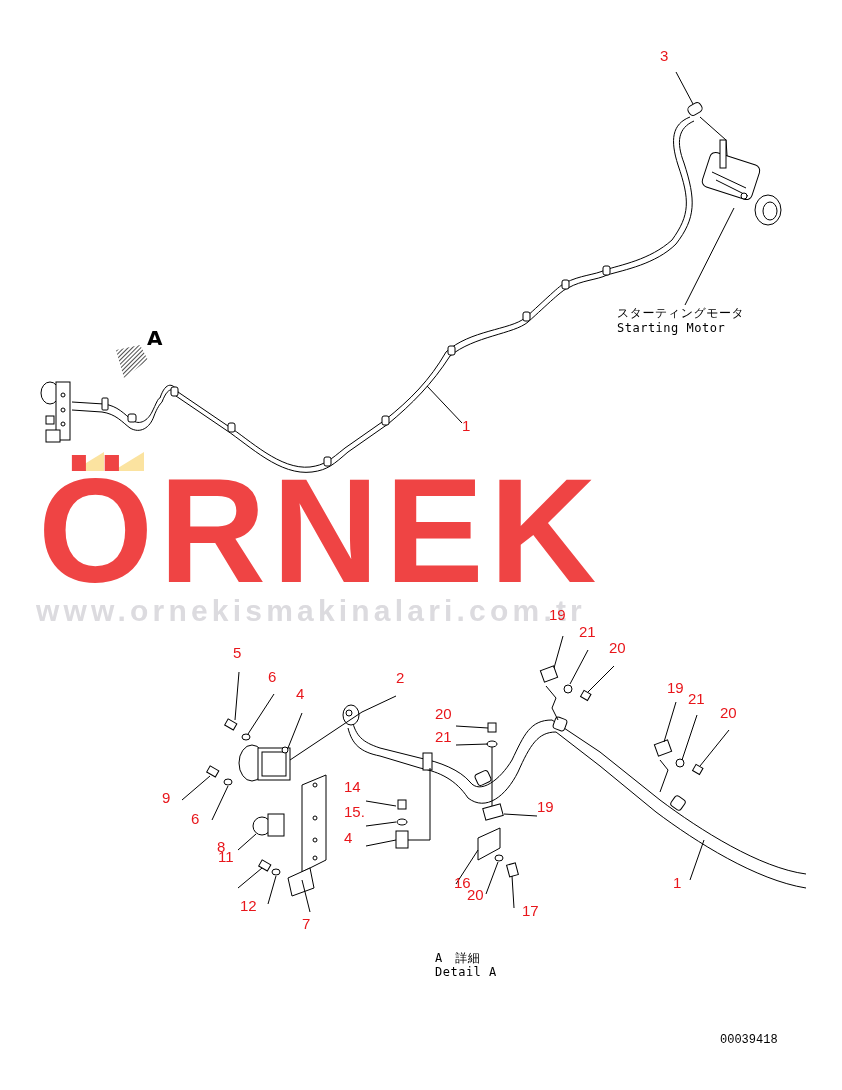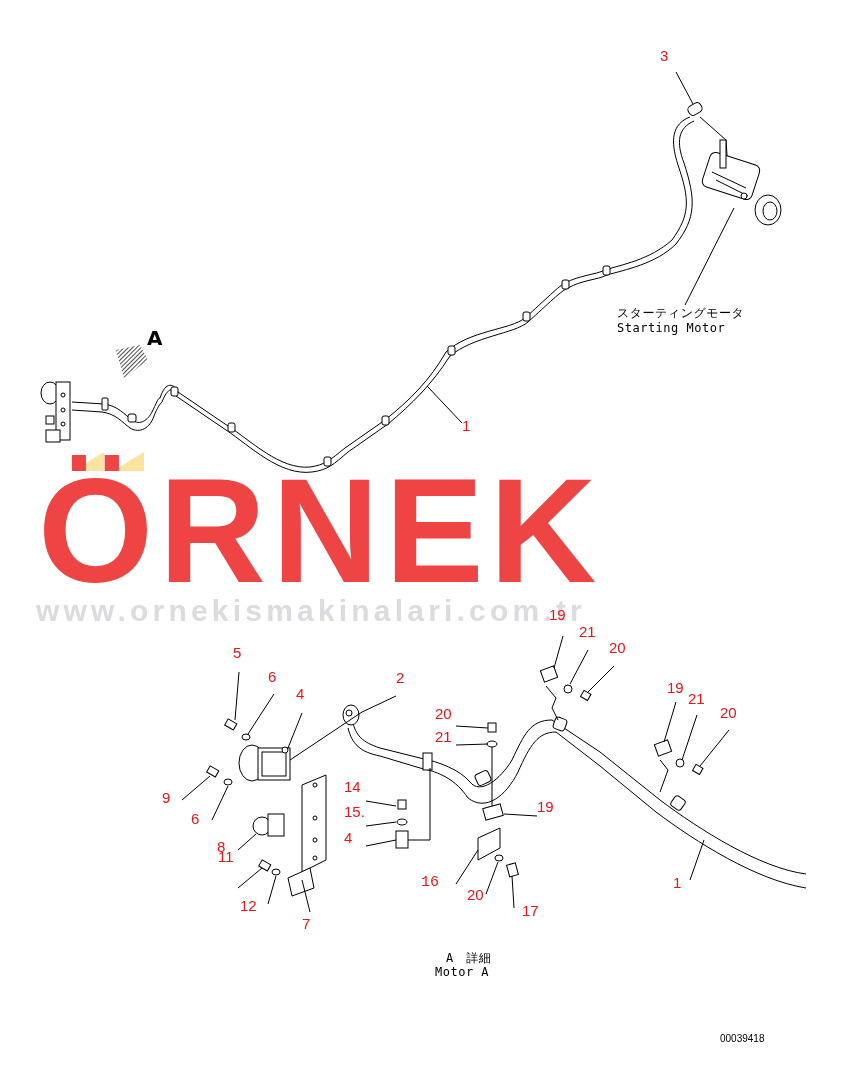--- a/index.html
+++ b/index.html
@@ -5,22 +5,22 @@
   html, body { margin: 0; padding: 0; background: #ffffff; }
   body { width: 842px; height: 1090px; position: relative; overflow: hidden;
          font-family: "DejaVu Sans", sans-serif; }
   #canvas { position: absolute; left: 0; top: 0; width: 842px; height: 1090px; }
   .callout { position: absolute; color: #e8161b; font-family: "Liberation Sans", sans-serif;
              font-size: 15px; line-height: 15px; white-space: nowrap; }
   .caption { position: absolute; color: #000; font-family: "DejaVu Sans Mono", monospace;
              font-size: 12px; line-height: 13px; white-space: nowrap; letter-spacing: 0.5px; }
   .view-letter { position: absolute; color: #000; font-family: "DejaVu Sans", sans-serif;
                  font-size: 20px; font-weight: bold; }
-  .drawing-number { position: absolute; font-family: Liberation Sans, sans-serif;
-                    font-size: 10px; color: #000; }
+  .drawing-number { position: absolute; font-family: Liberation Mono, monospace;
+                    font-size: 12px; color: #000; }
   .watermark-brand { position: absolute; left: 38px; top: 476px; width: 770px; height: 110px;
                      font-family: "Liberation Sans", sans-serif; font-weight: bold;
                      font-size: 148px; line-height: 110px; color: #ef4444; letter-spacing: 6px;
                      white-space: nowrap; }
   .watermark-url { position: absolute; left: 36px; top: 588px; width: 790px;
                    font-family: "Liberation Sans", sans-serif; font-weight: bold;
                    font-size: 30px; line-height: 46px; color: #dcdbdf; letter-spacing: 4.2px;
                    white-space: nowrap; }
 </style>
 </head>
@@ -211,21 +211,21 @@
 <div class="callout" style="left:344px; top:830px;">4</div>
 <div class="callout" style="left:435px; top:706px;">20</div>
 <div class="callout" style="left:435px; top:729px;">21</div>
 <div class="callout" style="left:549px; top:607px;">19</div>
 <div class="callout" style="left:579px; top:624px;">21</div>
 <div class="callout" style="left:609px; top:640px;">20</div>
 <div class="callout" style="left:667px; top:680px;">19</div>
 <div class="callout" style="left:688px; top:691px;">21</div>
 <div class="callout" style="left:720px; top:705px;">20</div>
 <div class="callout" style="left:537px; top:799px;">19</div>
-<div class="callout" style="left:421px; top:875px;font-family:Liberation Mono, monospace;">16</div>
+<div class="callout" style="left:454px; top:875px;">16</div>
 <div class="callout" style="left:467px; top:887px;">20</div>
 <div class="callout" style="left:522px; top:903px;">17</div>
 <div class="callout" style="left:673px; top:875px;">1</div>
 
-<div class="caption" style="left:446px; top:952px;">A　詳細</div>
-<div class="caption" style="left:435px; top:966px;">Motor A</div>
+<div class="caption" style="left:435px; top:952px;">A　詳細</div>
+<div class="caption" style="left:435px; top:966px;">Detail A</div>
 
 <div class="drawing-number" style="left:720px; top:1033px;">00039418</div>
 
 </body></html>

